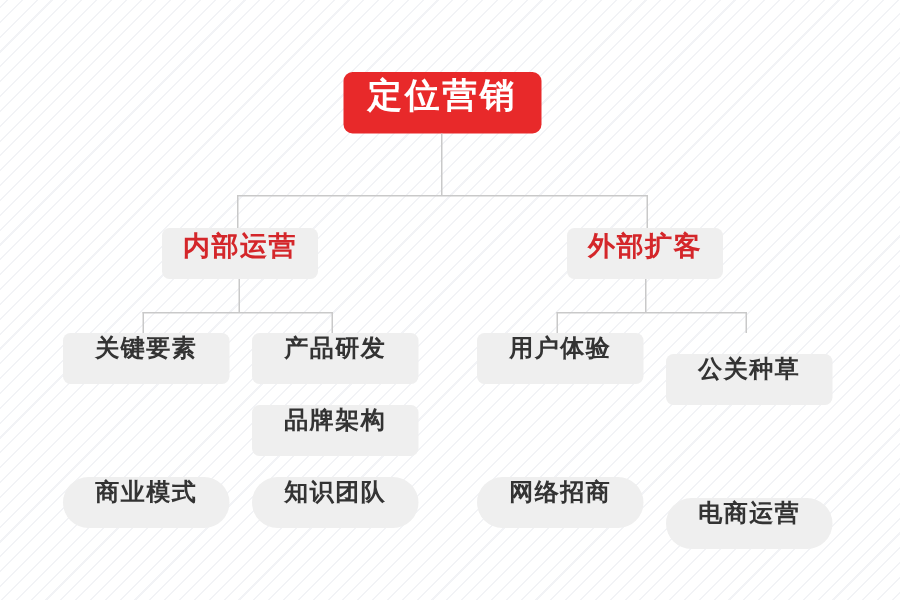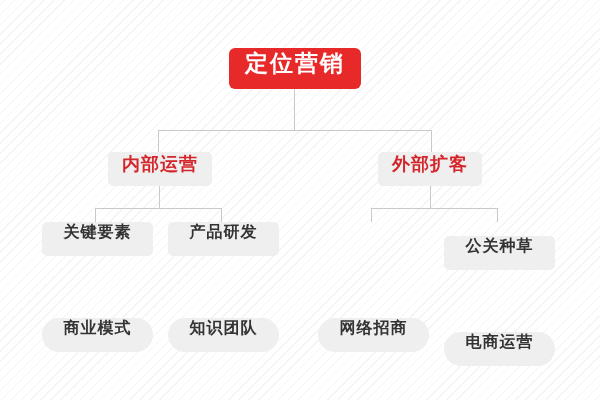--- a/index.html
+++ b/index.html
@@ -130,24 +130,30 @@
   <div class="node node-leaf col-0 row-0">
     <span>关键要素</span>
   </div>
   <div class="node node-leaf col-0 row-2">
     <span>商业模式</span>
   </div>
 
   <div class="node node-leaf col-1 row-0">
     <span>产品研发</span>
   </div>
+  <div class="node node-leaf col-1 row-1">
+    <span>品牌架构</span>
+  </div>
   <div class="node node-leaf col-1 row-2">
     <span>知识团队</span>
   </div>
 
+  <div class="node node-leaf col-2 row-0">
+    <span>用户体验</span>
+  </div>
   <div class="node node-leaf col-2 row-2">
     <span>网络招商</span>
   </div>
 
   <div class="node node-leaf col-3 row-0">
     <span>公关种草</span>
   </div>
   <div class="node node-leaf col-3 row-2">
     <span>电商运营</span>
   </div>

